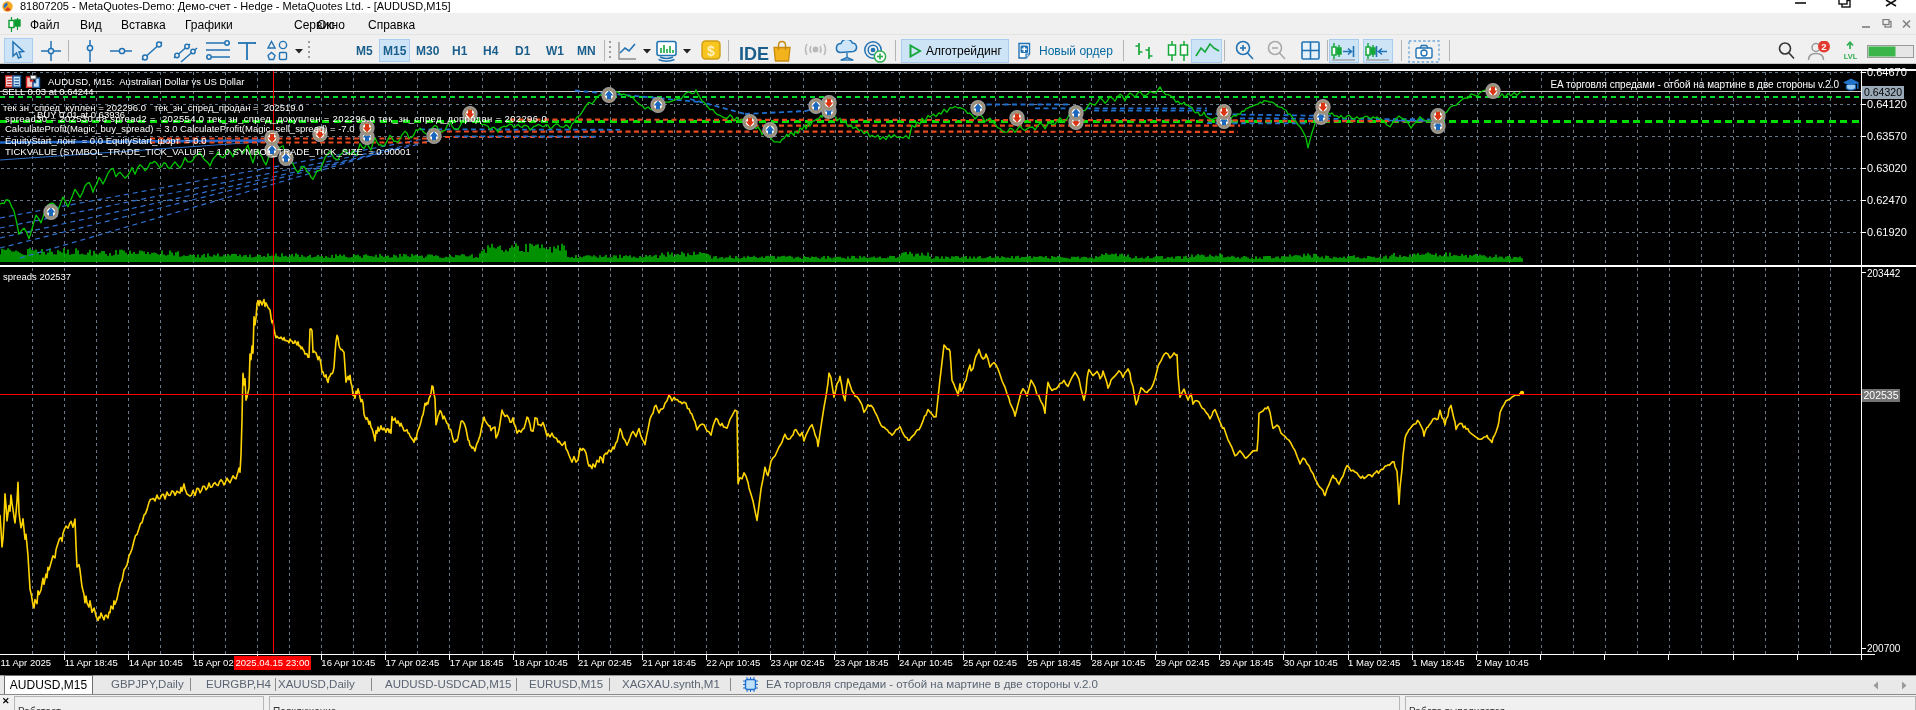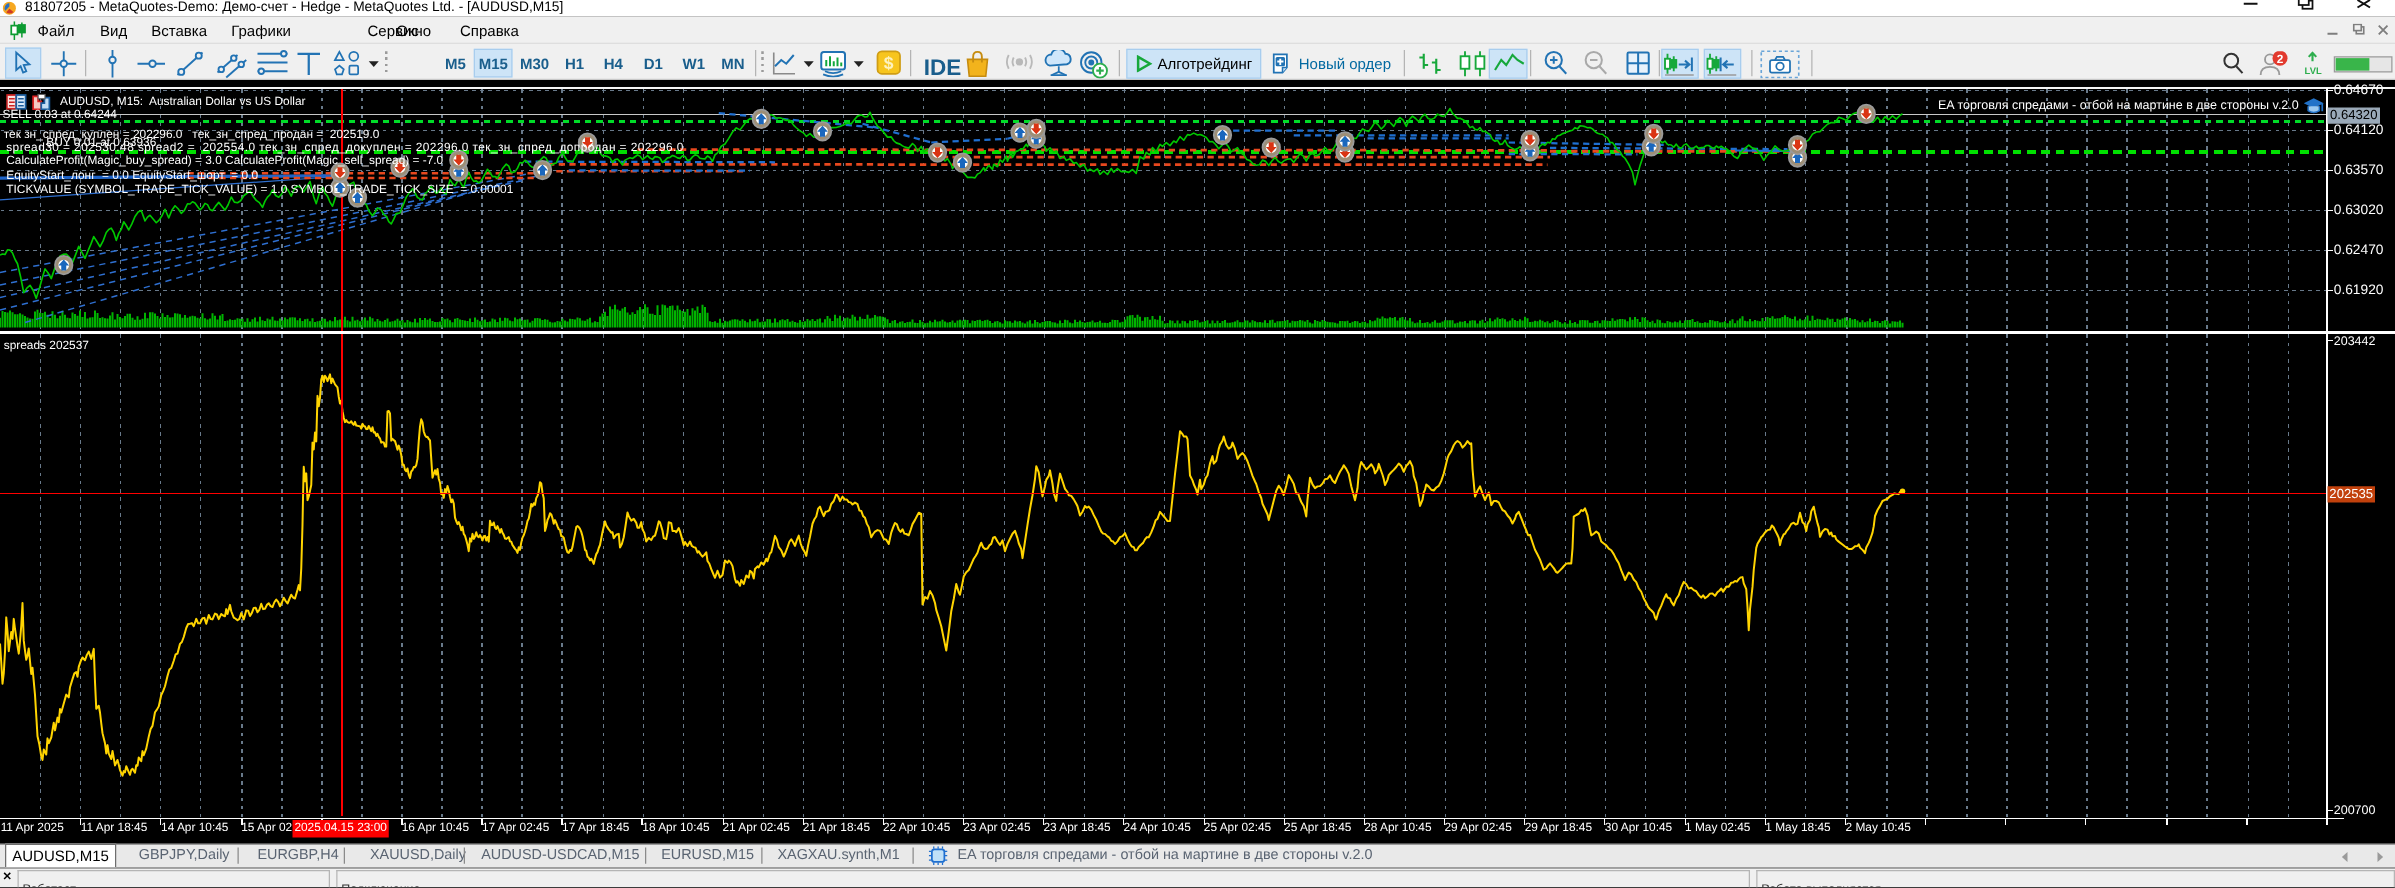--- a/index.html
+++ b/index.html
@@ -512,21 +512,21 @@
 <div class="abs ct" style="left:3px;top:271.5px;">spreads 202537</div>
 <div class="abs axlbl" style="left:1867px;top:67px;">0.64670</div>
 <div class="abs axlbl" style="left:1867px;top:98.9px;">0.64120</div>
 <div class="abs axlbl" style="left:1867px;top:130.8px;">0.63570</div>
 <div class="abs axlbl" style="left:1867px;top:162.7px;">0.63020</div>
 <div class="abs axlbl" style="left:1867px;top:194.6px;">0.62470</div>
 <div class="abs axlbl" style="left:1867px;top:226.5px;">0.61920</div>
 <div class="abs" style="left:1862px;top:86px;width:42px;height:13px;background:#9aa9b8;color:#000;font-size:10.5px;text-align:center;line-height:13px;">0.64320</div>
 <div class="abs" style="left:1867px;top:268.5px;font-size:10px;color:#fff;">203442</div>
 <div class="abs" style="left:1867px;top:643.5px;font-size:10px;color:#fff;">200700</div>
-<div class="abs" style="left:1862px;top:388.5px;width:38px;height:13px;background:#c2410c;color:#fff;font-size:10.5px;text-align:center;line-height:13px;">202535</div>
+<div class="abs" style="left:1862px;top:388.5px;width:38px;height:13px;background:#737373;color:#fff;font-size:10.5px;text-align:center;line-height:13px;">202535</div>
 <div class="abs tlbl" style="left:0.5px;top:658px;">11 Apr 2025</div>
 <div class="abs tlbl" style="left:64.67px;top:658px;">11 Apr 18:45</div>
 <div class="abs tlbl" style="left:128.84px;top:658px;">14 Apr 10:45</div>
 <div class="abs tlbl" style="left:193.01px;top:658px;">15 Apr 02</div>
 <div class="abs tlbl" style="left:321.35px;top:658px;">16 Apr 10:45</div>
 <div class="abs tlbl" style="left:385.52px;top:658px;">17 Apr 02:45</div>
 <div class="abs tlbl" style="left:449.69px;top:658px;">17 Apr 18:45</div>
 <div class="abs tlbl" style="left:513.86px;top:658px;">18 Apr 10:45</div>
 <div class="abs tlbl" style="left:578.03px;top:658px;">21 Apr 02:45</div>
 <div class="abs tlbl" style="left:642.2px;top:658px;">21 Apr 18:45</div>
@@ -541,21 +541,21 @@
 <div class="abs tlbl" style="left:1219.73px;top:658px;">29 Apr 18:45</div>
 <div class="abs tlbl" style="left:1283.9px;top:658px;">30 Apr 10:45</div>
 <div class="abs tlbl" style="left:1348.07px;top:658px;">1 May 02:45</div>
 <div class="abs tlbl" style="left:1412.24px;top:658px;">1 May 18:45</div>
 <div class="abs tlbl" style="left:1476.41px;top:658px;">2 May 10:45</div>
 <div class="abs" style="left:234px;top:656px;width:77px;height:14px;background:#fe0000;color:#fff;font-size:9.5px;text-align:center;line-height:14px;">2025.04.15 23:00</div>
 <div class="abs" style="left:0;top:675px;width:1916px;height:19px;background:#e9e9e9;border-top:1px solid #9a9a9a;"></div>
 <div class="abs" style="left:4px;top:675px;width:89px;height:19px;background:#fff;border:1px solid #6e6e6e;border-bottom:none;color:#000;font-size:12px;text-align:center;line-height:18px;">AUDUSD,M15</div>
 <div class="abs tabi" style="left:111px;top:679px;">GBPJPY,Daily</div>
 <div class="abs tabi" style="left:206px;top:679px;">EURGBP,H4</div>
-<div class="abs tabi" style="left:296px;top:679px;">XAUUSD,Daily</div>
+<div class="abs tabi" style="left:278px;top:679px;">XAUUSD,Daily</div>
 <div class="abs tabi" style="left:385px;top:679px;">AUDUSD-USDCAD,M15</div>
 <div class="abs tabi" style="left:529px;top:679px;">EURUSD,M15</div>
 <div class="abs tabi" style="left:622px;top:679px;">XAGXAU.synth,M1</div>
 <div class="abs" style="left:190px;top:678px;width:1px;height:13px;background:#8a8a8a;"></div>
 <div class="abs" style="left:275px;top:678px;width:1px;height:13px;background:#8a8a8a;"></div>
 <div class="abs" style="left:371px;top:678px;width:1px;height:13px;background:#8a8a8a;"></div>
 <div class="abs" style="left:516px;top:678px;width:1px;height:13px;background:#8a8a8a;"></div>
 <div class="abs" style="left:609px;top:678px;width:1px;height:13px;background:#8a8a8a;"></div>
 <div class="abs" style="left:730px;top:678px;width:1px;height:13px;background:#8a8a8a;"></div>
 <svg class="abs" style="left:743px;top:677px" width="15" height="15" viewBox="0 0 15 15">

